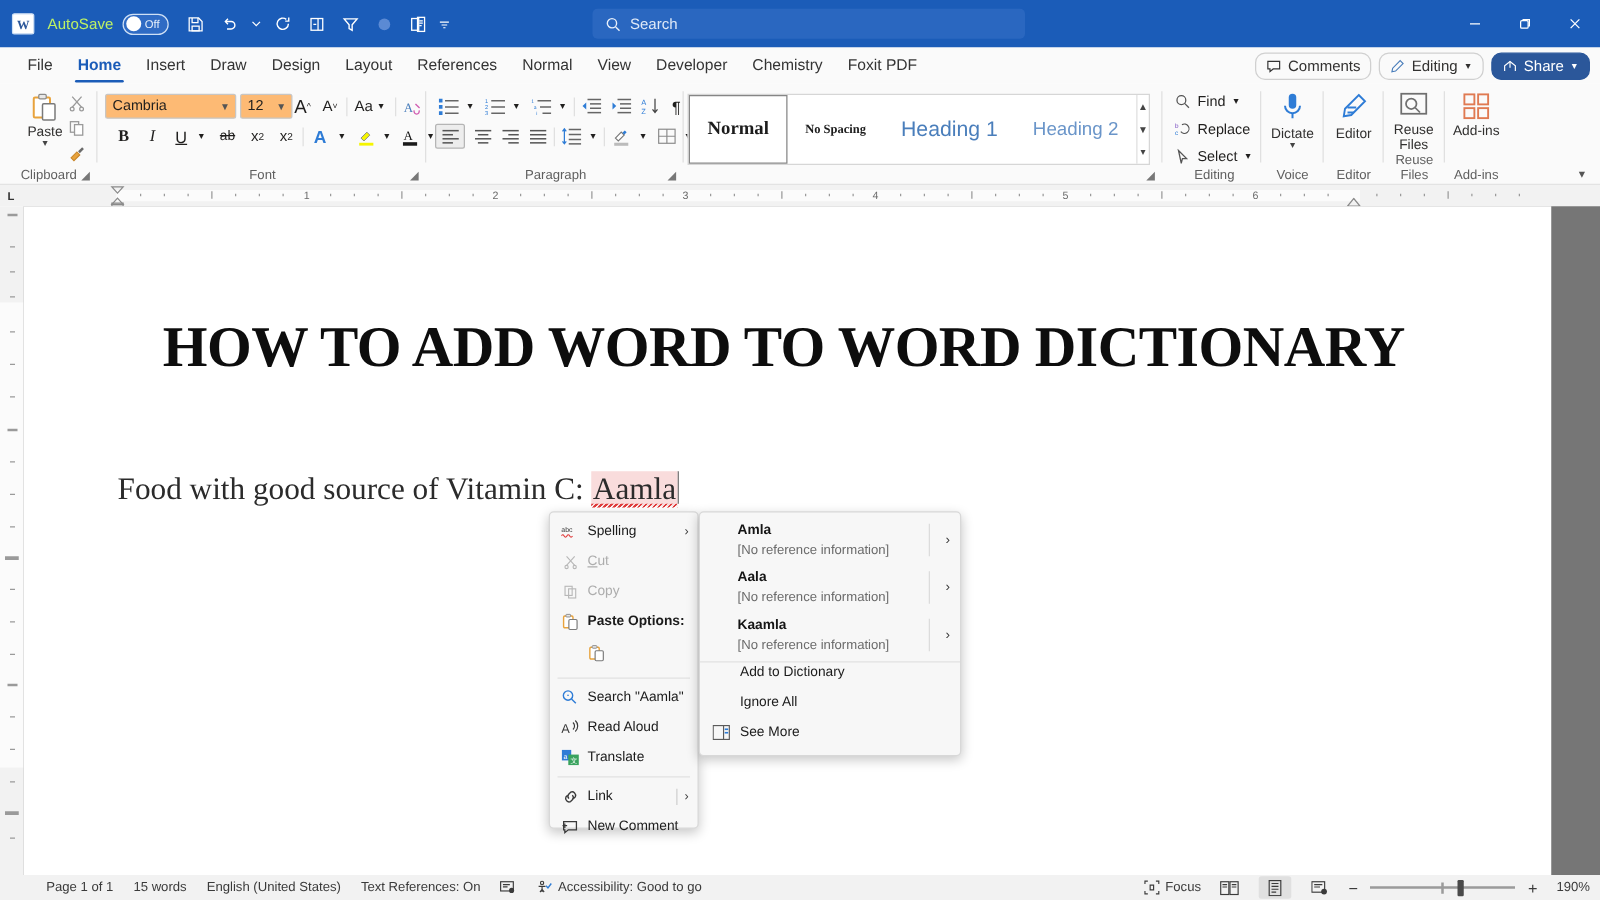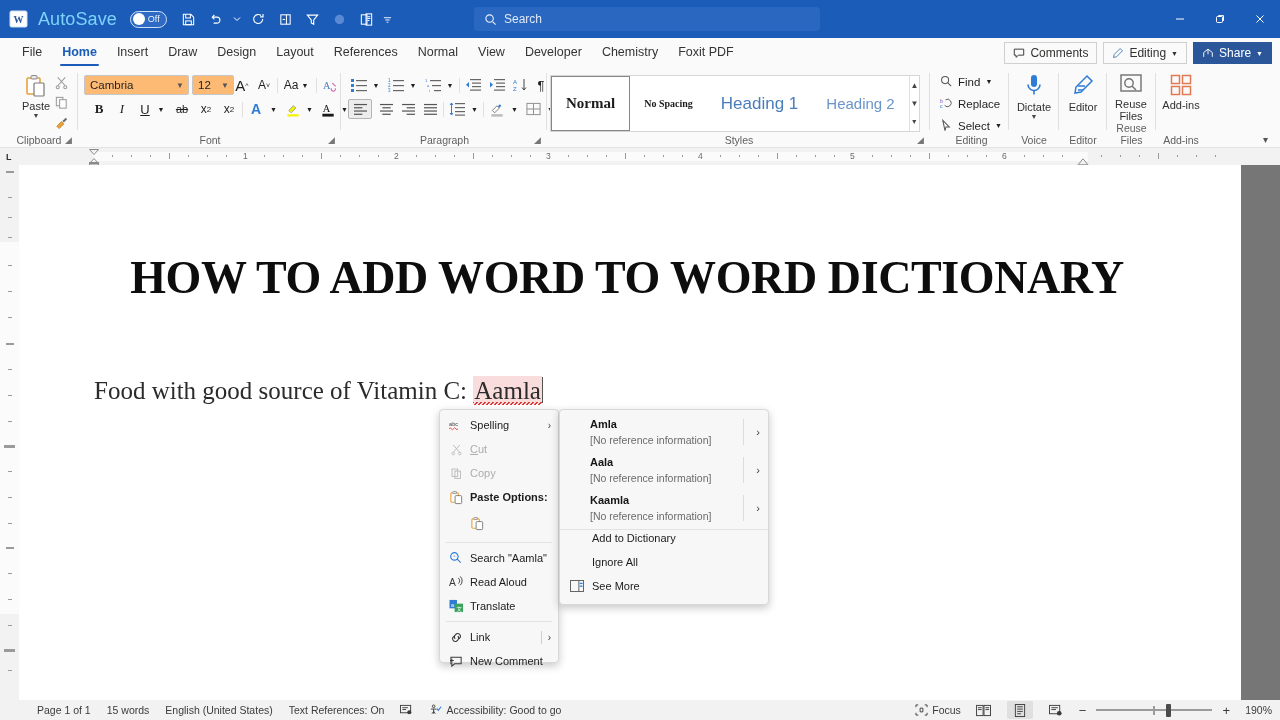--- a/index.html
+++ b/index.html
@@ -15,21 +15,21 @@
   .titlebar {
     position: absolute; top: 0; left: 0; width: 1280px; height: 38px;
     background: #1b5cb8; display: flex; align-items: center;
   }
   .tb-wordicon {
     width: 22px; height: 22px; margin-left: 8px; margin-right: 8px;
     display: flex; align-items: center; justify-content: center;
   }
   .tb-wordicon svg { display: block; }
   .tb-autosave-label {
-    color: #7dd3fc; font-size: 18px; margin-right: 13px; letter-spacing: .1px;
+    color: #bef264; font-size: 12px; margin-right: 7px; letter-spacing: .1px;
   }
   .toggle {
     width: 37px; height: 17px; border-radius: 9px;
     border: 1px solid #cfe0f5; background: #2f6bc4;
     display: flex; align-items: center; position: relative;
   }
   .toggle .knob {
     width: 12px; height: 12px; border-radius: 50%; background: #fff;
     margin-left: 2px;
   }
@@ -72,21 +72,21 @@
     white-space: nowrap;
   }
   .tab.first { margin-left: 12px; text-align: right; }
   .tab.active { color: #1b5cb8; font-weight: bold; }
   .tab.active::after {
     content: ""; position: absolute; left: 8px; right: 8px; bottom: 1px;
     height: 2.5px; background: #1b5cb8; border-radius: 2px;
   }
   .tab-right { position: absolute; right: 8px; bottom: 3px; display: flex; gap: 6px; }
   .pillbtn {
-    height: 22px; border: 1px solid #d0d0d0; border-radius: 0;
+    height: 22px; border: 1px solid #d0d0d0; border-radius: 8px;
     background: #fafafa; font-size: 12px; color: #323130;
     display: flex; align-items: center; gap: 5px; padding: 0 8px;
   }
   .pillbtn.share {
     background: #2b579a; border-color: #2b579a; color: #fff;
   }
 
   
   .ribbon {
     position: absolute; top: 67px; left: 0; width: 1280px; height: 81px;
@@ -697,21 +697,20 @@
         <div class="styleitem normal sel">Normal</div>
         <div class="styleitem nospacing">No Spacing</div>
         <div class="styleitem h1">Heading 1</div>
         <div class="styleitem h2">Heading 2</div>
         <div class="stylescroll">
           <span>▲</span>
           <span>▼</span>
           <span>▾</span>
         </div>
       </div>
-      <div class="glabel">Styles</div>
       <div class="dlgl" style="right:6px">◢</div>
       <div class="gdiv"></div>
     </div>
 
     <div class="rgroup" style="left:934px; width:75px;">
       <div class="edrow" style="left:6px; top:8px;">
         <svg width="13" height="13" viewBox="0 0 14 14" fill="none" stroke="#555" stroke-width="1.1">
             <circle cx="5.5" cy="5.5" r="3.8"></circle>
             <path d="M8.5 8.5L12 12"></path>
           </svg>

